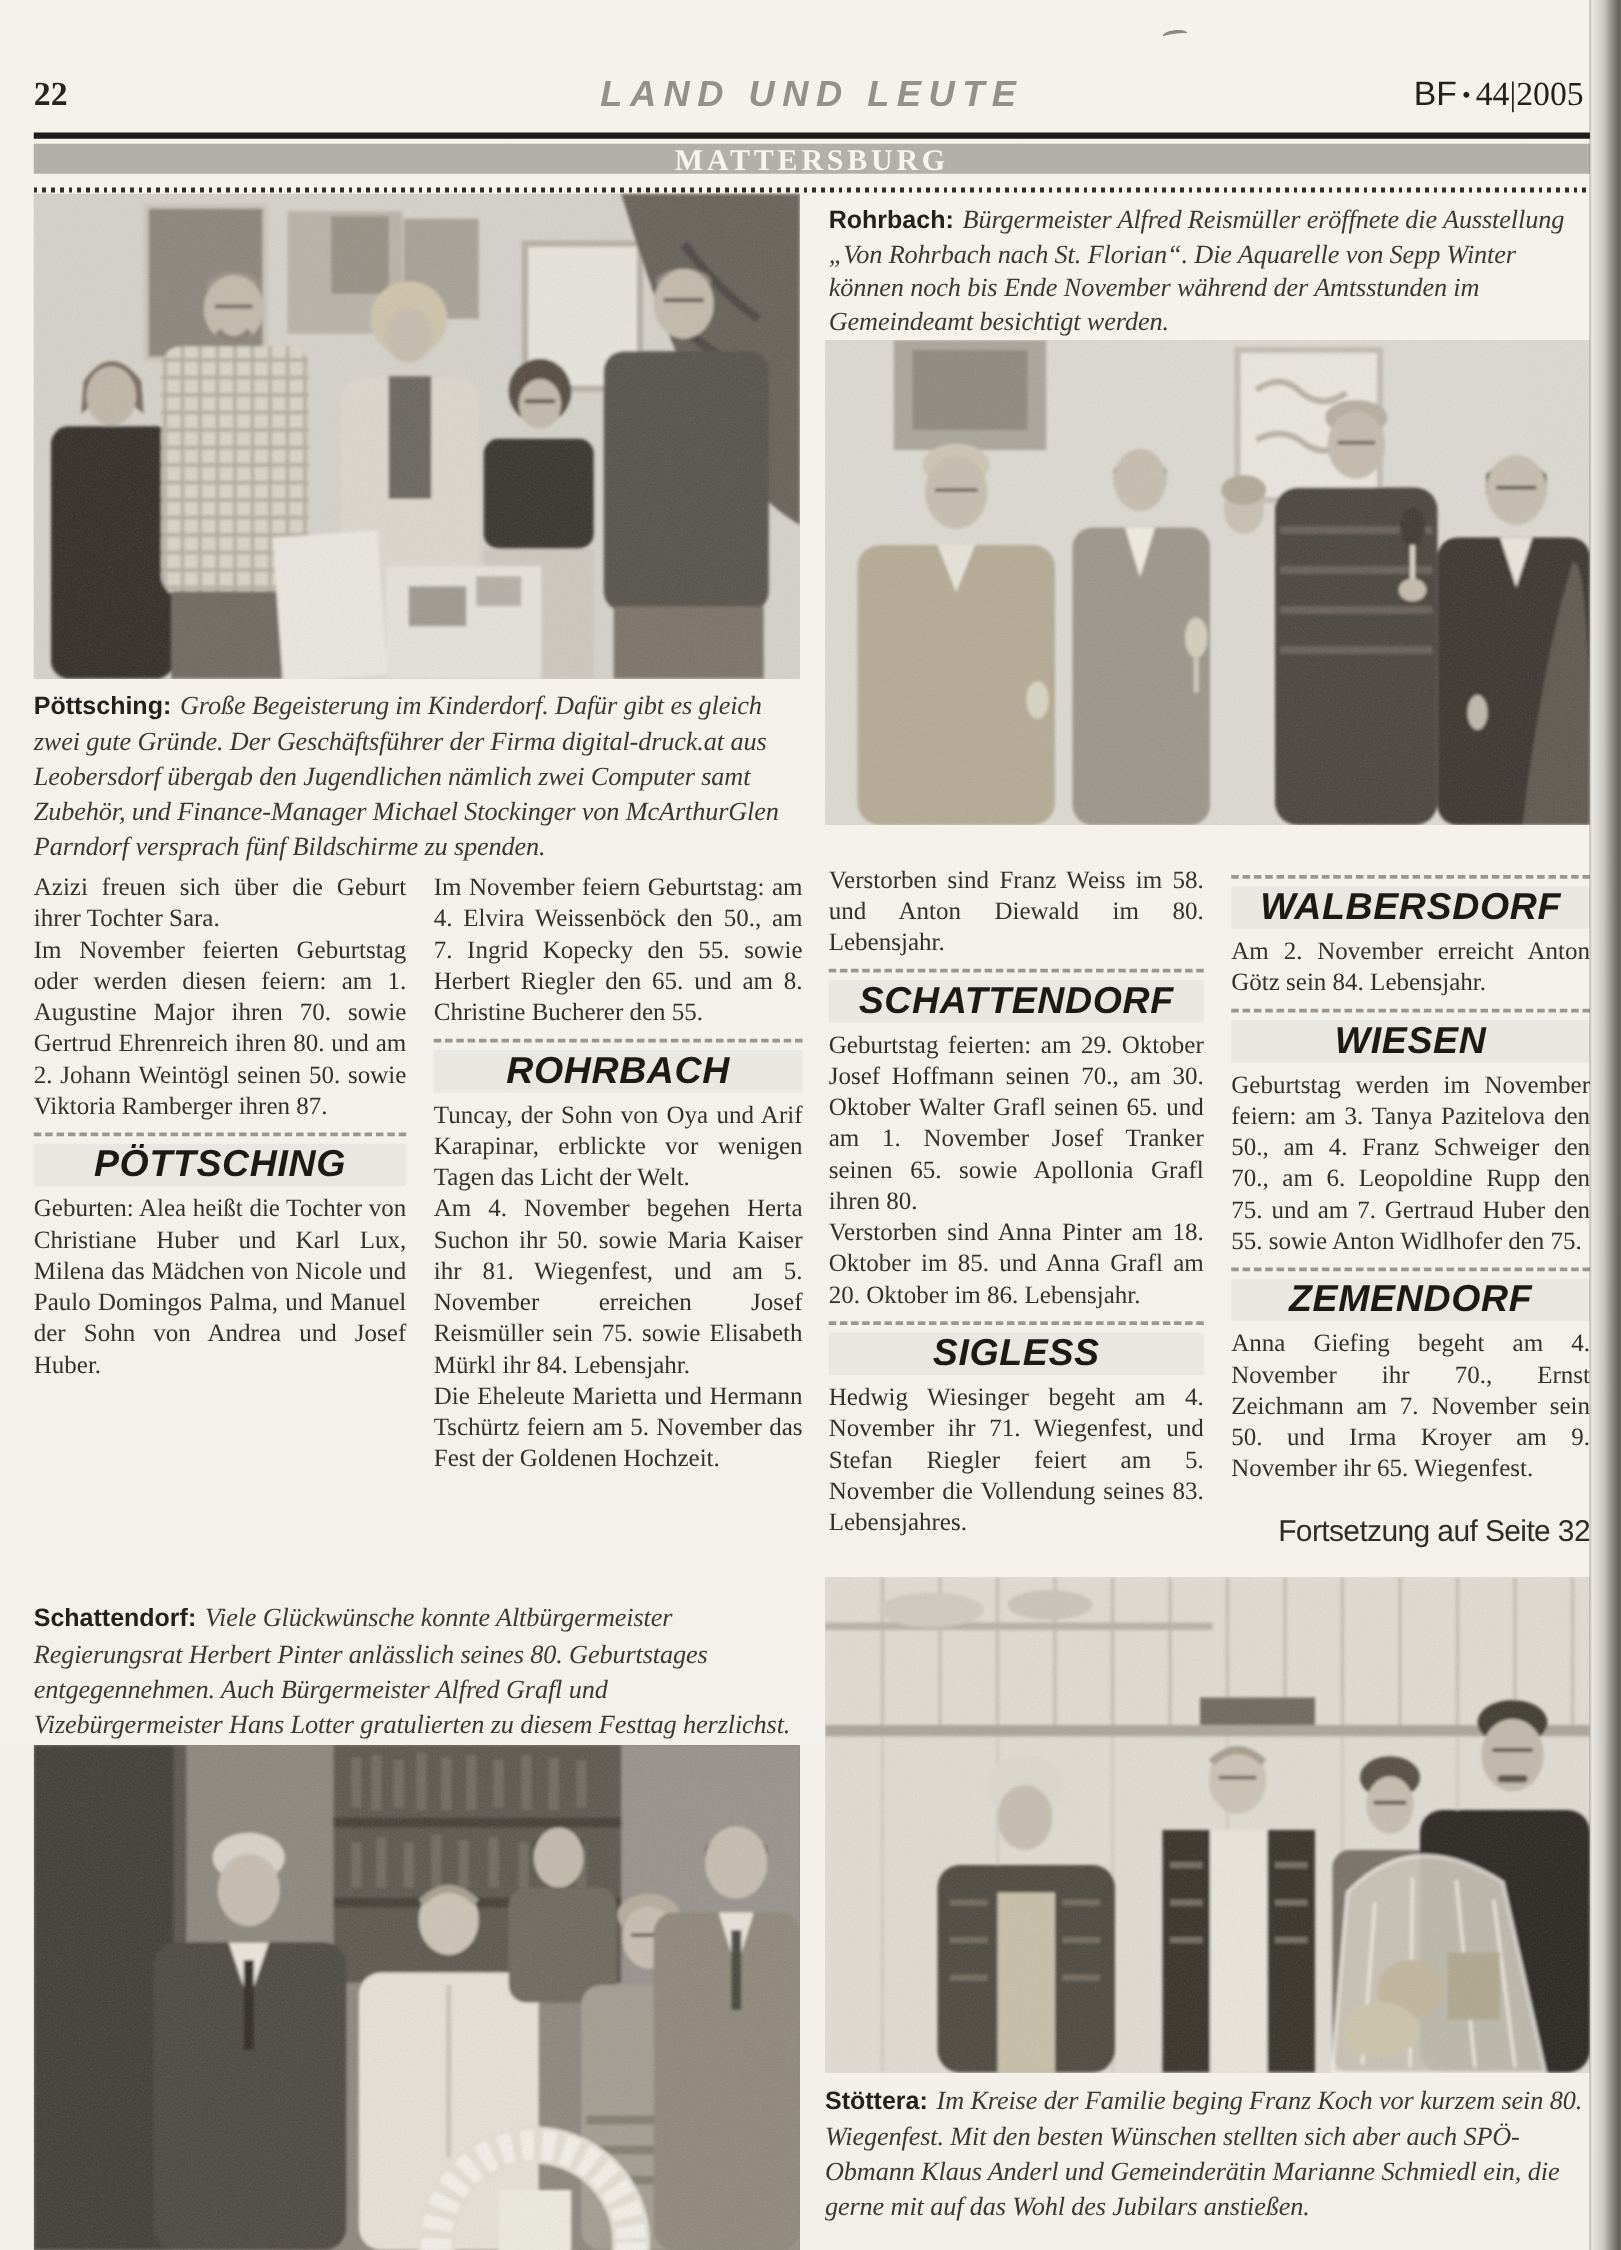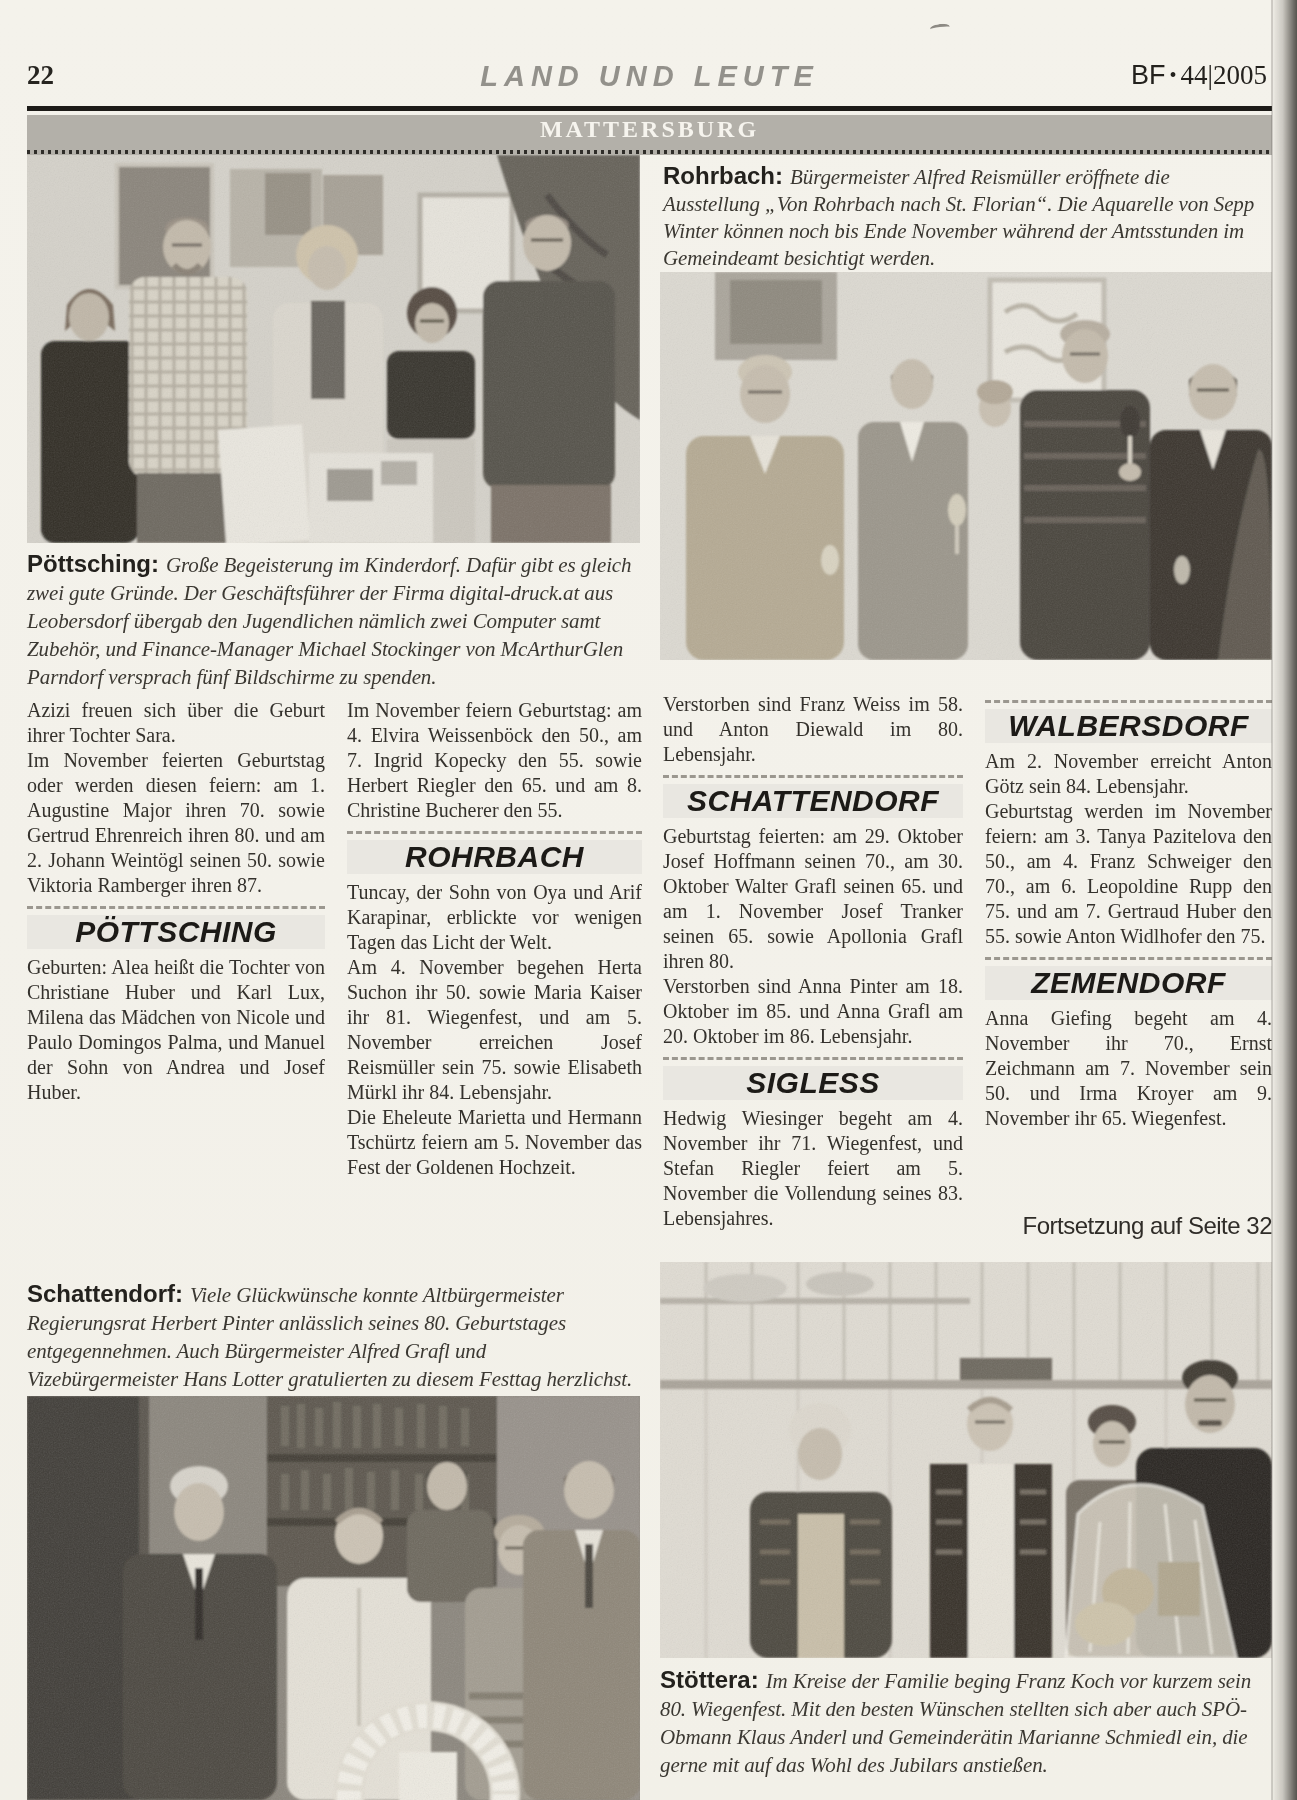--- a/index.html
+++ b/index.html
@@ -24,31 +24,31 @@
   
   .pageno { position:absolute; left:27px; top:60px; font-family:Liberation Serif, serif;
     font-weight:700; font-size:27px; color:#262420; }
   .section-title { position:absolute; left:27px; top:60px; width:1245px; text-align:center;
     font-family:"Liberation Sans",sans-serif; font-style:italic; font-weight:700;
     font-size:29px; letter-spacing:6px; color:#93918b; }
   .issue { position:absolute; right:30px; top:60px; font-size:27px; color:#23211d; }
   .issue b { font-family:"Liberation Sans",sans-serif; font-weight:400; }
   .issue .sep { font-size:20px; vertical-align:2px; padding:0 4px; }
   .hrule { position:absolute; left:27px; top:106px; width:1245px; height:5px; background:#1d1b18; }
-  .banner { position:absolute; left:27px; top:115px; width:1245px; height:40px;
+  .banner { position:absolute; left:27px; top:115px; width:1245px; height:24px;
     background:#b3b0a9; text-align:center; line-height:28px;
     font-family:"Liberation Serif",serif; font-weight:700; font-size:24px;
     letter-spacing:3px; color:#f6f4ee; }
   .dotted { position:absolute; left:27px; top:150px; width:1245px; height:4px;
     background:repeating-linear-gradient(90deg,#2f2d29 0 3px, transparent 3px 7px); }
 
   
   .caption { position:absolute; font-size:21px; line-height:28px; color:#3b3832; }
   .caption .lead { font-family:"Liberation Sans",sans-serif; font-style:normal;
-    font-weight:700; font-size:24px; color:#23211d; margin-right:7px; }
+    font-weight:700; font-size:20px; color:#23211d; margin-right:7px; }
   .caption em { font-style:italic; letter-spacing:-0.1px; }
   .caption.c-rohrbach { line-height:27px; }
 
   
   .col { position:absolute; font-size:20px; line-height:25px; text-align:justify; }
   .col-p { margin:0; }
   .col-heading { margin:8px 0 6px; }
   .col-heading::before { content:""; display:block; border-top:3px dashed #9b978f; margin-bottom:6px; }
   .col-heading-bar { background:#e9e7e1; text-align:center;
     font-family:"Liberation Sans",sans-serif; font-style:italic; font-weight:700;
@@ -289,20 +289,23 @@
       <div class="col-heading">
         <div class="col-heading-bar">SIGLESS</div>
       </div>
       <p class="col-p">Hedwig Wiesinger begeht am 4. November ihr 71. Wiegenfest, und Stefan Riegler feiert am 5. November die Vollendung seines 83. Lebensjahres.</p>
     </div>
   <div class="col" style="left:985px; top:692px; width:287px;">
       <div class="col-heading">
         <div class="col-heading-bar">WALBERSDORF</div>
       </div>
       <p class="col-p">Am 2. November erreicht Anton Götz sein 84. Lebensjahr.</p>
+      <div class="col-heading">
+        <div class="col-heading-bar">WIESEN</div>
+      </div>
       <p class="col-p">Geburtstag werden im November feiern: am 3. Tanya Pazitelova den 50., am 4. Franz Schweiger den 70., am 6. Leopoldine Rupp den 75. und am 7. Gertraud Huber den 55. sowie Anton Widlhofer den 75.</p>
       <div class="col-heading">
         <div class="col-heading-bar">ZEMENDORF</div>
       </div>
       <p class="col-p">Anna Giefing begeht am 4. November ihr 70., Ernst Zeichmann am 7. November sein 50. und Irma Kroyer am 9. November ihr 65. Wiegenfest.</p>
     </div>
 
   <div class="continuation">Fortsetzung auf Seite 32</div>
 
   <div class="photo p4">

